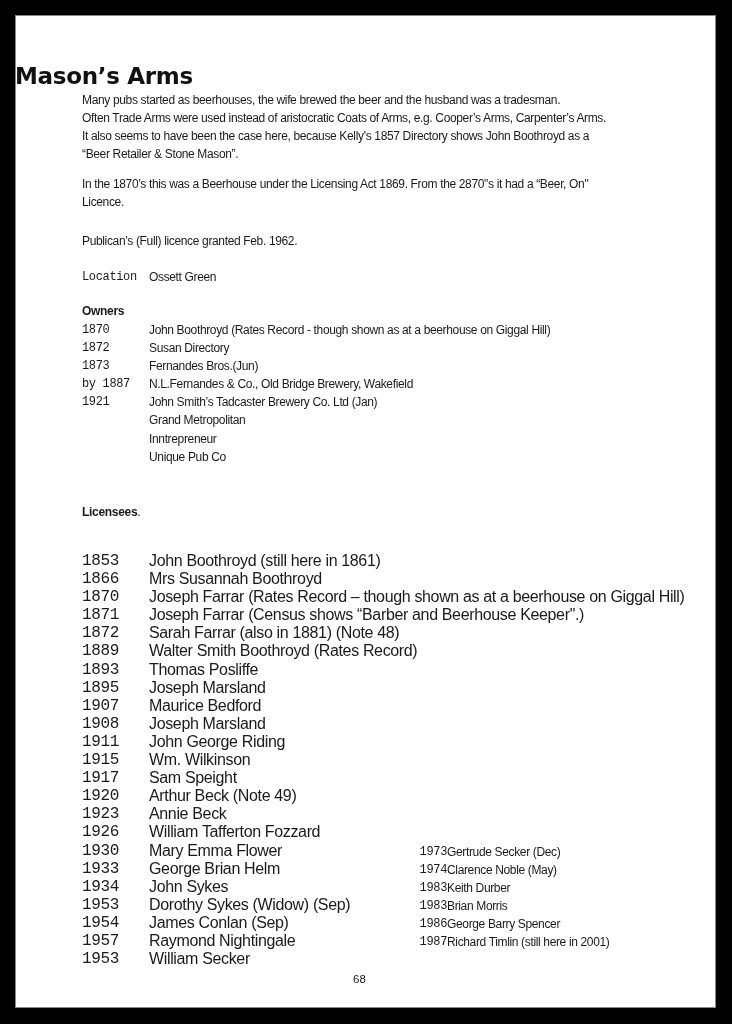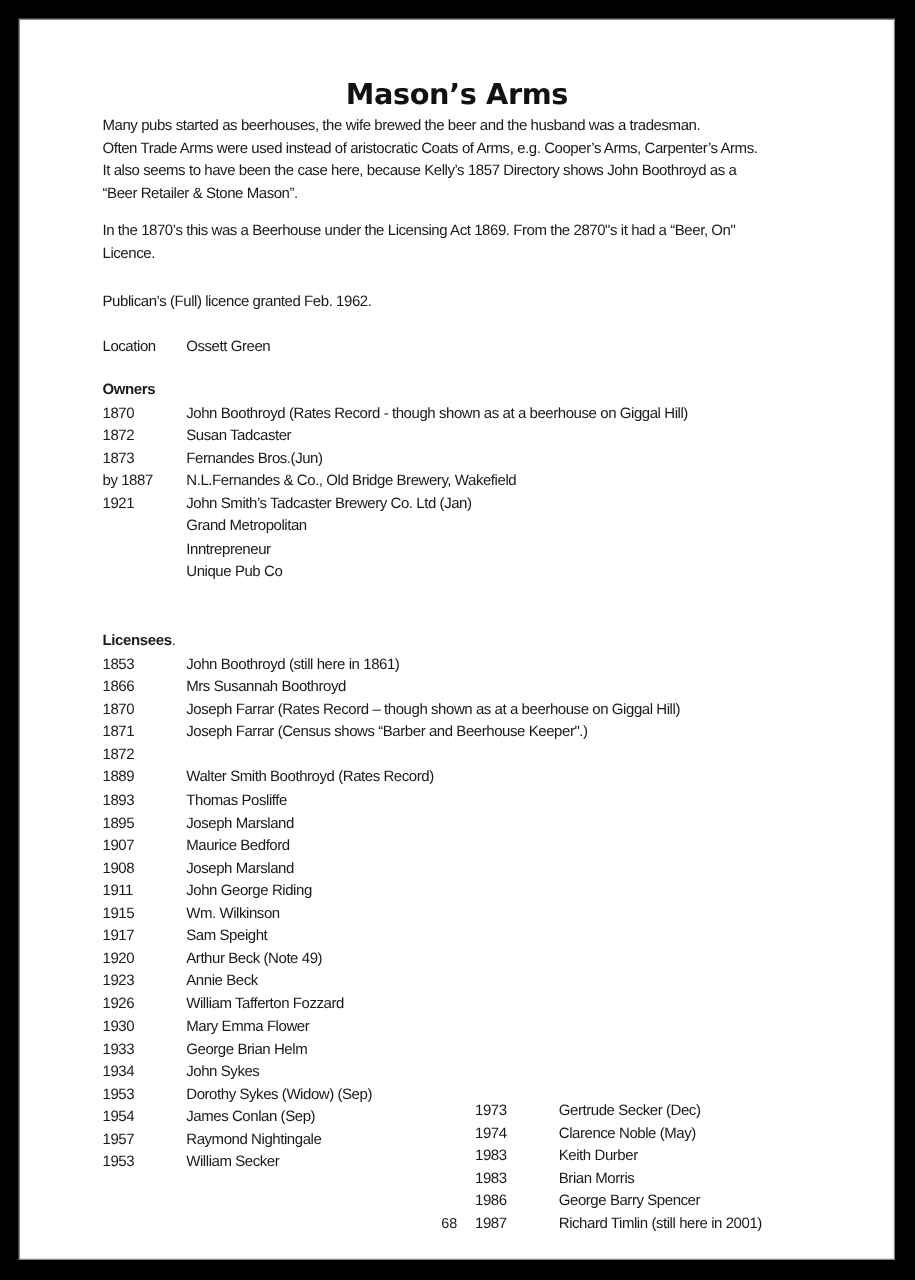--- a/index.html
+++ b/index.html
@@ -8,37 +8,37 @@
     position: relative; overflow: hidden;
     font-family: "Liberation Sans", sans-serif;
     color: #1a1a1a;
   }
   .page {
     position: absolute; left: 15px; top: 15px; width: 701px; height: 993px;
     background: #fff; box-shadow: inset 0 0 0 1px #888;
   }
   .title {
     position: absolute; left: 0; right: 0; top: 48px;
-    text-align: center; font-family: "DejaVu Sans", sans-serif;
+    font-family: "DejaVu Sans", sans-serif;
     font-weight: bold; font-size: 23px; letter-spacing: -0.3px; color: #111;
   }
   .txt { position: absolute; left: 67px; font-size: 12px; line-height: 18px; letter-spacing: -0.35px; white-space: nowrap; }
   .p1 { top: 76px; }
   .p2 { top: 160px; }
   .p3 { top: 217px; }
   .loc { top: 253px; }
   .row { display: flex; height: 18.1px; }
-  .col-year { width: 67px; }
+  .col-year { width: 67px; font-family: Liberation Mono, monospace; }
   .head { font-weight: bold; position: absolute; left: 67px; font-size: 12px; letter-spacing: -0.3px; }
   .owners-head { top: 289px; }
   .owners { position: absolute; left: 67px; top: 306px; font-size: 12px; line-height: 18.1px; letter-spacing: -0.35px; white-space: nowrap; }
   .lic-head { top: 490px; }
   .lic-head .dot { font-weight: normal; }
-  .lic { position: absolute; left: 67px; top: 507px; font-size: 12px; line-height: 18.1px; letter-spacing: -0.35px; white-space: nowrap; }
-  .lic2 { position: absolute; left: 365px; top: 864px; font-size: 12px; line-height: 18.1px; letter-spacing: -0.35px; white-space: nowrap; }
+  .lic { position: absolute; left: 67px; top: 537px; font-size: 16px; line-height: 18.1px; letter-spacing: -0.35px; white-space: nowrap; }
+  .lic2 { position: absolute; left: 365px; top: 828px; font-size: 12px; line-height: 18.1px; letter-spacing: -0.35px; white-space: nowrap; text-align: right; }
   .pageno { position: absolute; left: 0; right: 12px; top: 958px; text-align: center; font-size: 11.5px; font-family: "Liberation Sans Narrow", "Liberation Sans", sans-serif; }
 </style>
 </head>
 <body>
 
 <div class="page">
   <div class="title">Mason’s Arms</div>
 
   <div class="txt p1">
     <div>Many pubs started as beerhouses, the wife brewed the beer and the husband was a tradesman.</div>
@@ -60,21 +60,21 @@
   </div>
 
   <div class="head owners-head">Owners</div>
   <div class="owners" id="owners-list">
       <div class="row">
         <span class="col-year">1870</span>
         <span>John Boothroyd (Rates Record - though shown as at a beerhouse on Giggal Hill)</span>
       </div>
       <div class="row">
         <span class="col-year">1872</span>
-        <span>Susan Tadcaster</span>
+        <span>Susan Directory</span>
       </div>
       <div class="row">
         <span class="col-year">1873</span>
         <span>Fernandes Bros.(Jun)</span>
       </div>
       <div class="row">
         <span class="col-year">by 1887</span>
         <span>N.L.Fernandes &amp; Co., Old Bridge Brewery, Wakefield</span>
       </div>
       <div class="row">
@@ -108,20 +108,21 @@
       <div class="row">
         <span class="col-year">1870</span>
         <span>Joseph Farrar (Rates Record – though shown as at a beerhouse on Giggal Hill)</span>
       </div>
       <div class="row">
         <span class="col-year">1871</span>
         <span>Joseph Farrar (Census shows “Barber and Beerhouse Keeper".)</span>
       </div>
       <div class="row">
         <span class="col-year">1872</span>
+        <span>Sarah Farrar (also in 1881) (Note 48)</span>
       </div>
       <div class="row">
         <span class="col-year">1889</span>
         <span>Walter Smith Boothroyd (Rates Record)</span>
       </div>
       <div class="row">
         <span class="col-year">1893</span>
         <span>Thomas Posliffe</span>
       </div>
       <div class="row">

